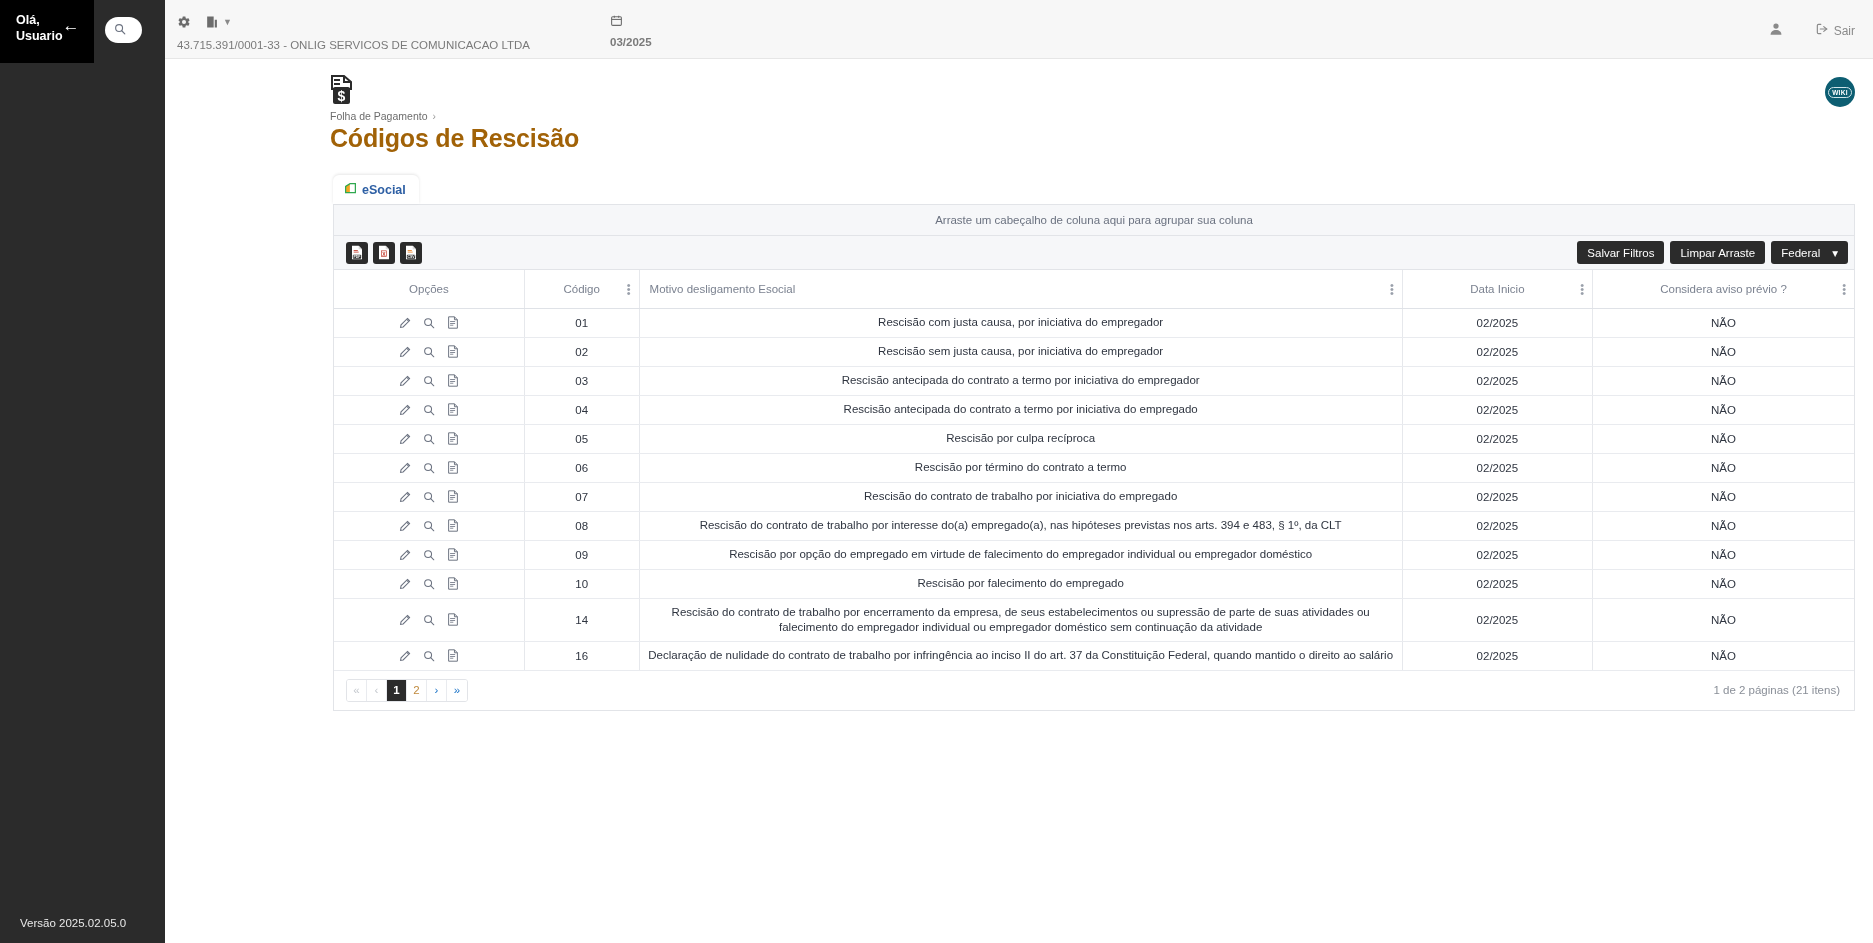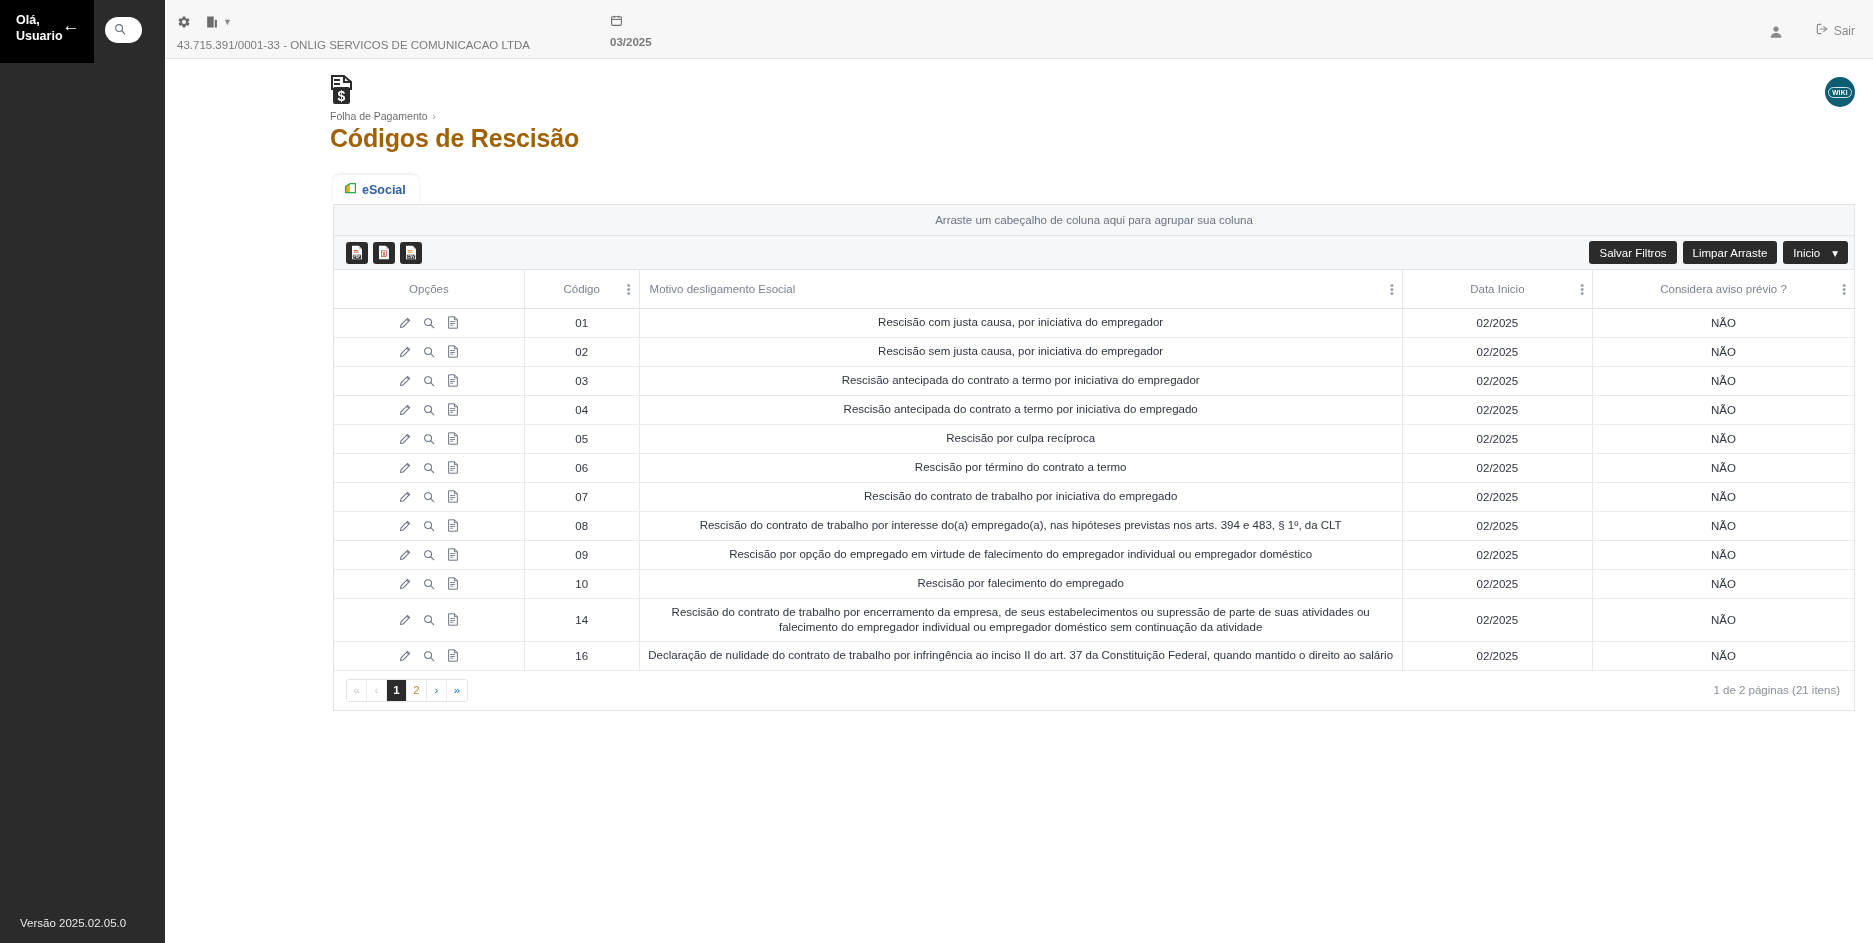--- a/index.html
+++ b/index.html
@@ -76,21 +76,21 @@
   .company-line {
     font-size: 11.5px; color: #7a7a7a; margin-top: 9px; white-space: nowrap;
   }
   .topbar-period {
     position: absolute; left: 445px; top: 14px;
     display: flex; flex-direction: column; align-items: flex-start; font-weight: bold;
   }
   .period-val { font-size: 11.5px; color: #7a7a7a; margin-top: 9px; }
   .topbar-right {
     position: absolute; right: 18px; top: 22px;
-    display: flex; align-items: flex-end; gap: 32px;
+    display: flex; align-items: flex-start; gap: 32px;
   }
   .logout-btn {
     display: flex; align-items: center; gap: 5px;
     color: #8a8a8a; font-size: 12px; cursor: pointer;
   }
 
   
   .page-head { padding: 16px 0 0 165px; position: relative; }
   .page-icon { width: 26px; height: 30px; position: relative; }
   .breadcrumb { font-size: 10.5px; color: #6d6d6d; margin-top: 5px; display:flex; gap:5px; align-items:center;}
@@ -366,21 +366,21 @@
               <rect x="4" y="6" width="5" height="1" fill="#e67e22"></rect>
               <rect x="4" y="8" width="6" height="1" fill="#e67e22"></rect>
             </svg>
           </div>
         </div>
 
         <div class="filter-group">
           <button class="dark-btn">Salvar Filtros</button>
           <button class="dark-btn">Limpar Arraste</button>
           <button class="dark-btn">
-            <span>Inicio</span>
+            <span>Federal</span>
             <span>▾</span>
           </button>
         </div>
       </div>
 
       <table class="grid">
         <colgroup>
           <col style="width:179px">
           <col style="width:108px">
           <col style="width:718px">

